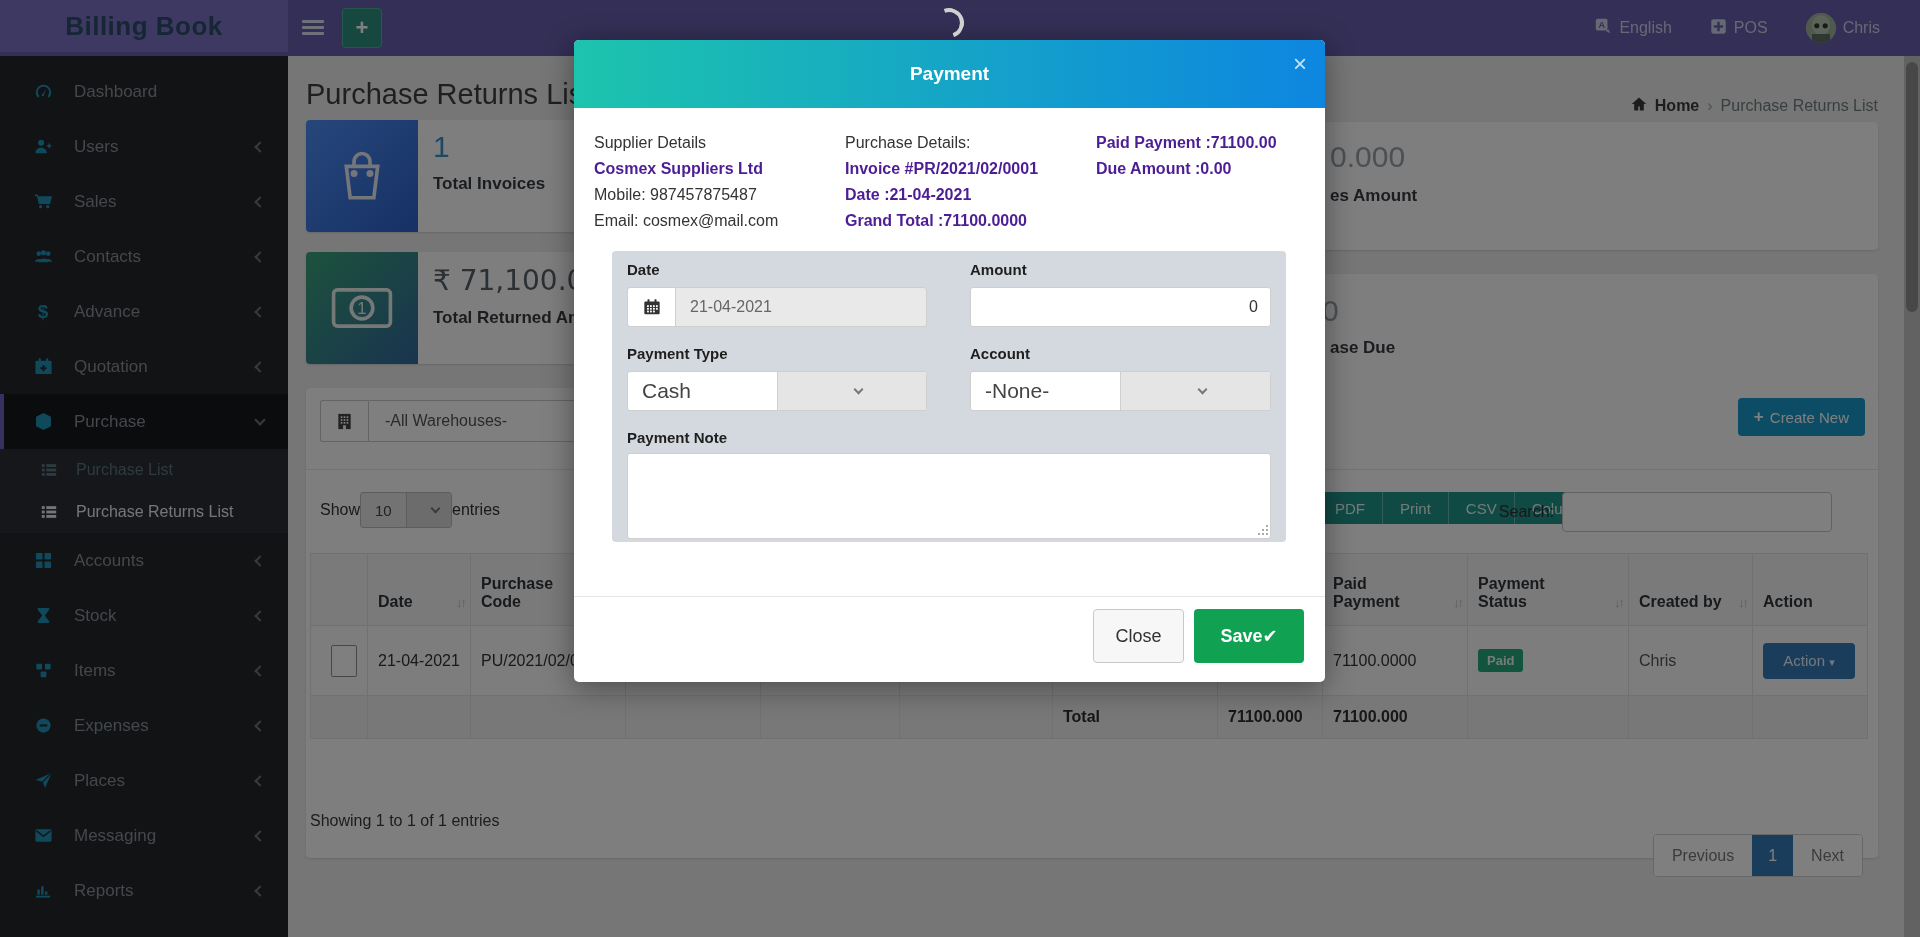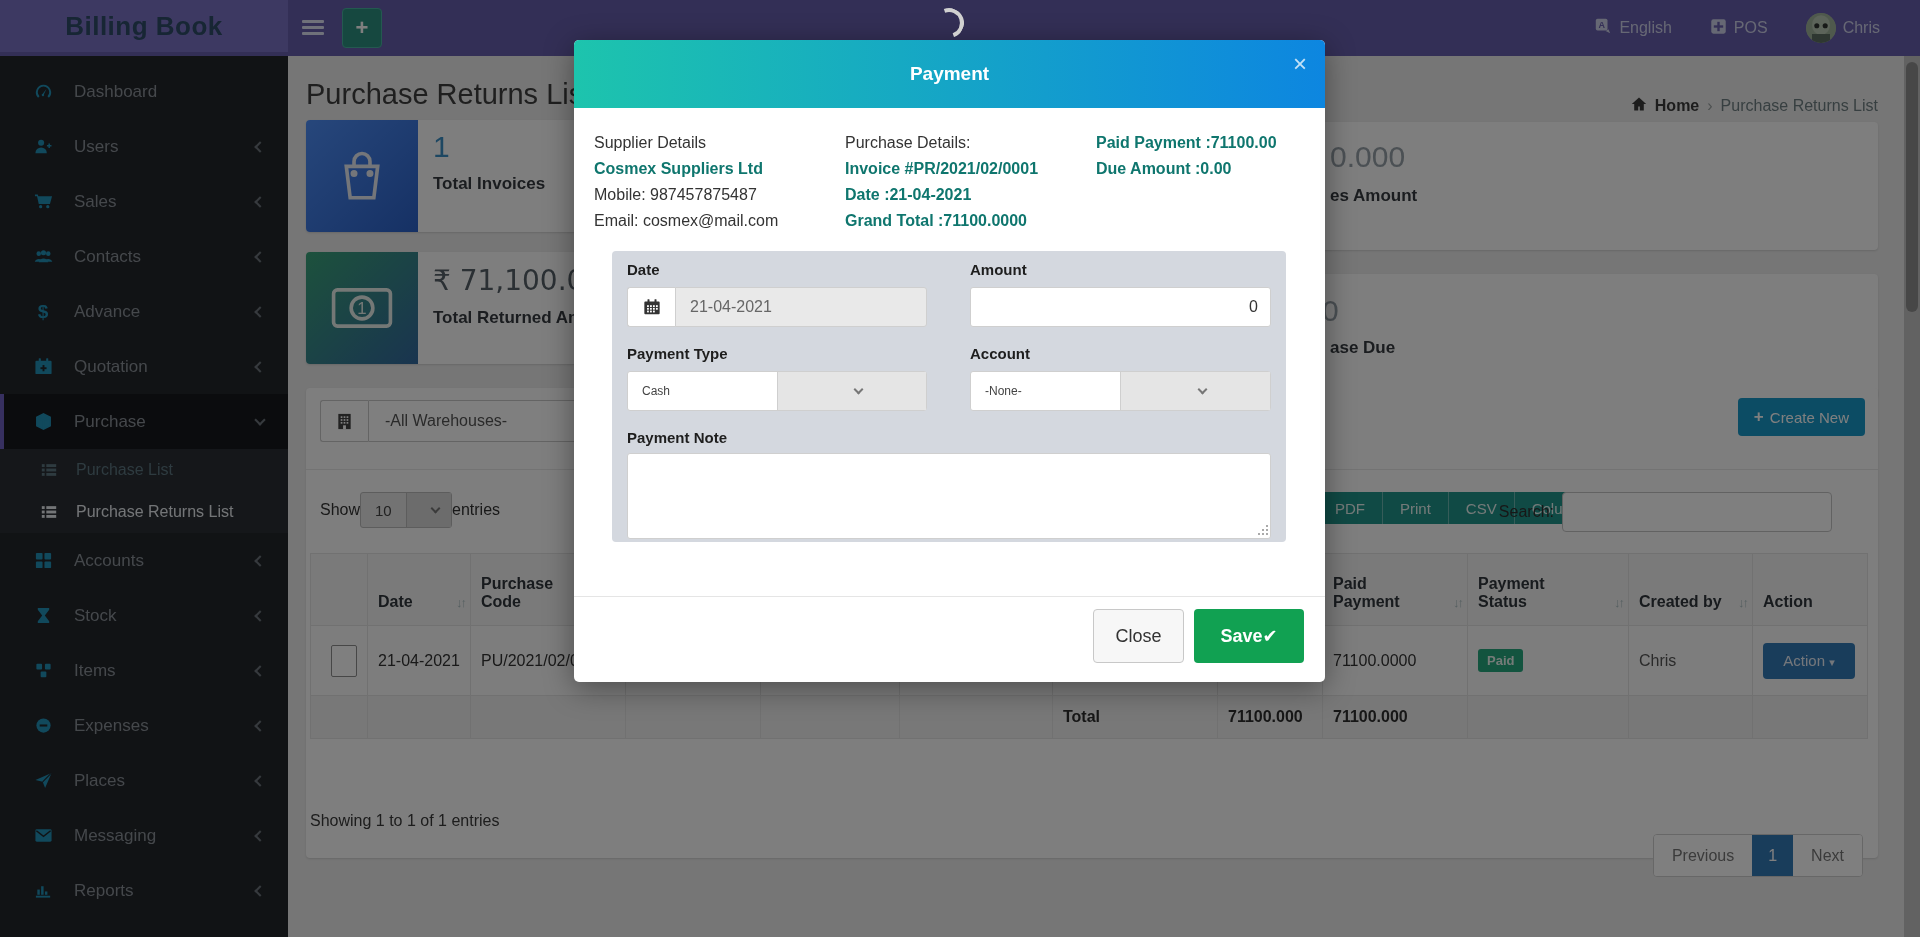--- a/index.html
+++ b/index.html
@@ -95,29 +95,29 @@
   
   .backdrop { position:absolute; inset:0; background:rgba(0,0,0,.5); z-index:10; }
   .spinner { position:absolute; left:934px; top:8px; width:30px; height:30px; border:4px solid #d0d0d0; border-bottom-color:transparent; border-left-color:transparent; border-radius:50%; transform:rotate(25deg); z-index:30; }
 
   
   .modal { position:absolute; left:574px; top:40px; width:751px; height:642px; background:#fff; border-radius:5px; box-shadow:0 6px 30px rgba(0,0,0,.4); z-index:20; }
   .modal-head { position:absolute; left:0; top:0; width:100%; height:68px; background:linear-gradient(90deg,#1dc4ad,#0d86e0); border-radius:5px 5px 0 0; display:flex; align-items:center; justify-content:center; }
   .modal-title { color:#fff; font-size:19px; font-weight:600; }
   .modal-x { position:absolute; right:18px; top:12px; font-size:24px; color:rgba(255,255,255,.75); cursor:pointer; line-height:1; }
   .detail-col { position:absolute; top:90px; line-height:26px; font-size:16px; color:#333; }
-  .detail-col .b { font-weight:bold; color:#0f766e; }
+  .detail-col .b { font-weight:bold; color:#4c1d95; }
   .form-panel { position:absolute; left:38px; top:211px; width:674px; height:291px; background:#d4d8df; border-radius:4px; }
   .f-label { position:absolute; font-size:15px; font-weight:bold; color:#1e1e1e; }
   .f-field { position:absolute; height:40px; display:flex; }
   .date-addon { width:48px; background:#fff; border:1px solid #cfcfcf; border-right:none; border-radius:3px 0 0 3px; display:flex; align-items:center; justify-content:center; }
   .date-input { flex:1; background:#e9e9e9; border:1px solid #cfcfcf; border-radius:0 3px 3px 0; padding:0 14px; font-size:16px; color:#666; font-family:inherit; }
   .amount-input { width:100%; background:#fff; border:1px solid #cfcfcf; border-radius:3px; text-align:right; padding:0 12px; font-size:16px; color:#333; font-family:inherit; }
   .fake-select { width:100%; background:#fff; border:1px solid #cfcfcf; border-radius:3px; display:flex; align-items:center; cursor:pointer; }
-  .fake-select span { flex:1; padding-left:14px; font-size:12px; color:#444; }
+  .fake-select span { flex:1; padding-left:14px; font-size:21px; color:#444; }
   .sel-strip { width:20px; align-self:stretch; background:#e5e5e5; border-left:1px solid #cfcfcf; display:flex; align-items:center; justify-content:center; }
   .note-area { position:absolute; left:15px; top:202px; width:644px; height:86px; background:#fff; border:1px solid #cfcfcf; border-radius:3px; resize:none; font-family:inherit; font-size:15px; padding:8px; }
   .grip { position:absolute; left:646px; top:274px; width:10px; height:10px; }
   .grip i { position:absolute; width:2px; height:2px; background:#aaa; }
   .modal-divider { position:absolute; left:0; top:556px; width:100%; border-top:1px solid #e5e5e5; }
   .close-btn { position:absolute; left:519px; top:569px; width:91px; height:54px; background:#f7f7f7; border:1px solid #c8c8c8; border-radius:4px; font-size:18px; color:#333; cursor:pointer; font-family:inherit; }
   .save-btn { position:absolute; left:620px; top:569px; width:110px; height:54px; background:#11a152; border:none; border-radius:4px; font-size:18px; font-weight:bold; color:#fff; cursor:pointer; font-family:inherit; }
 </style>
 </head>
 <body>

